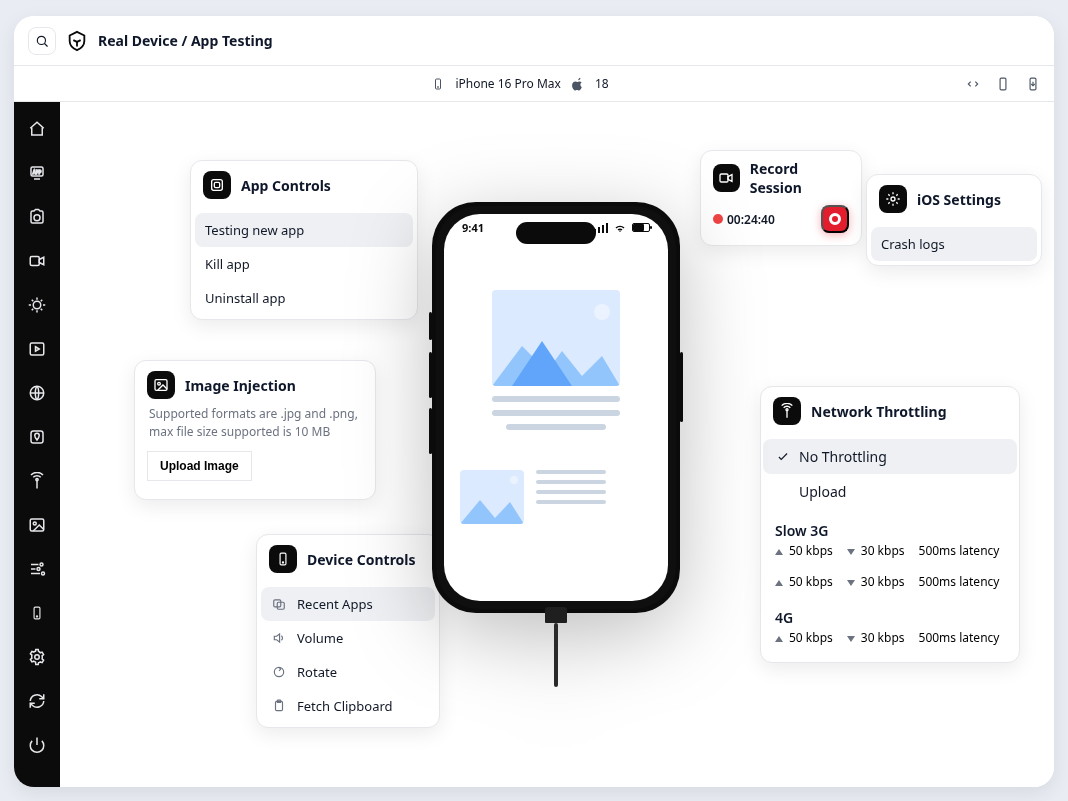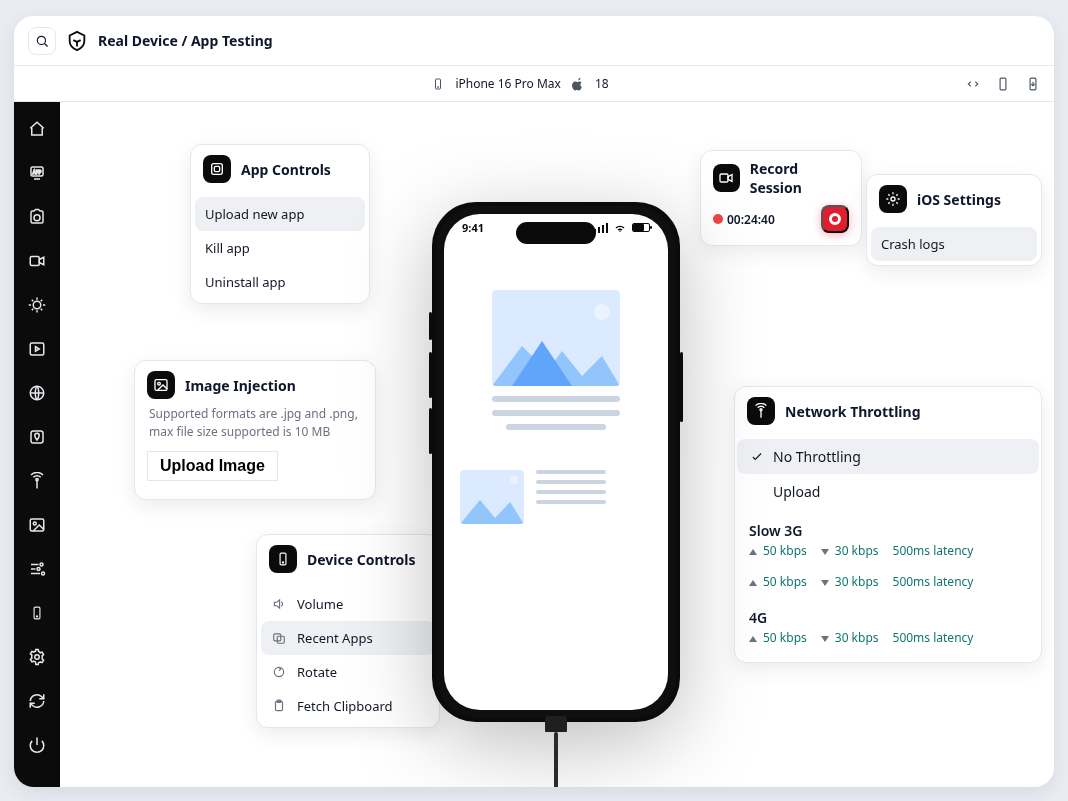--- a/index.html
+++ b/index.html
@@ -90,24 +90,24 @@
   .item{
     display:flex;align-items:center;gap:10px;
     padding:8px 10px;border-radius:8px;font-size:13px;color:#111827;cursor:pointer;
   }
   .item.sel{background:var(--hover-sel)}
   .item .li-ico{width:16px;height:16px;display:inline-flex;align-items:center;justify-content:center;color:#6b7280}
   .muted{color:var(--muted);font-size:12px}
   .btn{
     display:inline-flex;align-items:center;justify-content:center;
     height:30px;padding:0 12px;border-radius:0;border:1px solid var(--border);
-    background:#fff;font-size:16px;font-weight:600;cursor:pointer;
-  }
-  
-  .app-controls{left:130px;top:42px;width:180px}
+    background:#fff;font-size:12px;font-weight:600;cursor:pointer;
+  }
+  
+  .app-controls{left:130px;top:58px;width:228px}
   
   .image-inj{left:74px;top:258px;width:242px;padding-bottom:12px}
   .image-inj .hd{padding-bottom:6px}
   .image-inj .desc{padding:0 14px 10px 14px;line-height:1.5}
   .image-inj .actions{padding:0 12px 6px 12px}
   
   .dev-controls{left:196px;top:432px;width:184px}
   
   .record{left:640px;top:48px;width:162px;padding:8px 12px 12px 12px}
   .record .hd{padding:0 0 8px 0}
@@ -116,38 +116,38 @@
   .rec-time{font-size:12px;font-weight:600;color:#111827;margin-right:auto}
   .rec-btn{
     width:28px;height:28px;border-radius:8px;background:var(--red);color:#fff;
     display:flex;align-items:center;justify-content:center;cursor:pointer;
     box-shadow:0 2px 8px rgba(225,29,46,.35);
   }
   .rec-btn .inner{width:12px;height:12px;border-radius:50%;border:3px solid #fff}
   
   .ios-set{left:806px;top:72px;width:176px}
   
-  .net{left:674px;top:284px;width:308px}
+  .net{left:700px;top:284px;width:260px}
   .net .opts{padding:4px 2px 10px 2px}
   .net .opt{
     padding:8px 12px;border-radius:8px;cursor:pointer;font-size:14px;color:#111827;
     display:flex;align-items:center;gap:8px
   }
   .net .opt .chk{width:16px;height:16px;display:inline-flex;align-items:center;justify-content:center}
   .net .opt.sel{background:var(--hover-sel)}
   .net .profile{padding:6px 12px}
   .net .pname{font-size:14px;font-weight:600;margin-top:6px}
   .net .pmeta{display:flex;gap:14px;color:#6b7280;font-size:12px;margin-top:2px}
   .arrow-up, .arrow-down{display:inline-block;width:0;height:0;margin-right:6px;vertical-align:middle}
   .arrow-up{border-left:4px solid transparent;border-right:4px solid transparent;border-bottom:6px solid #6b7280}
   .arrow-down{border-left:4px solid transparent;border-right:4px solid transparent;border-top:6px solid #6b7280}
-  .tag{color:#0f766e}
+  .tag{color:#000000}
   
   .phone-wrap{
-    position:absolute;left:372px;top:100px;width:248px;height:520px;
+    position:absolute;left:372px;top:100px;width:248px;height:411px;
     filter:drop-shadow(0 20px 40px rgba(0,0,0,.25));
   }
   .phone{
     position:relative;width:100%;height:100%;
     border-radius:44px;background:#0b0b0b;padding:8px;
   }
   .phone .bezel{
     position:absolute;inset:4px;border-radius:42px;background:#0f0f0f;
   }
   .screen{
@@ -379,21 +379,21 @@
             <span class="ico">
               <svg width="16" height="16" viewBox="0 0 24 24" fill="none" stroke="#fff" stroke-width="2">
                   <rect x="4" y="4" width="16" height="16" rx="3"></rect>
                   <rect x="8" y="8" width="8" height="8" rx="2"></rect>
                 </svg>
             </span>
             <span class="ttl">App Controls</span>
           </div>
           <div class="list">
             <div class="item sel">
-                <span>Upload new app</span>
+                <span>Testing new app</span>
               </div>
             <div class="item">
                 <span>Kill app</span>
               </div>
             <div class="item">
                 <span>Uninstall app</span>
               </div>
           </div>
         </section>
 
@@ -418,37 +418,37 @@
           <div class="hd">
             <span class="ico">
               <svg width="14" height="16" viewBox="0 0 24 24" fill="none" stroke="#fff" stroke-width="2">
                   <rect x="7" y="2" width="10" height="20" rx="2"></rect>
                   <circle cx="12" cy="18" r="1"></circle>
                 </svg>
             </span>
             <span class="ttl">Device Controls</span>
           </div>
           <div class="list">
+            <div class="item sel">
+              <span class="li-ico">
+                  <svg width="14" height="14" viewBox="0 0 24 24" fill="none" stroke="#6b7280" stroke-width="2">
+                    <rect x="3" y="5" width="12" height="12" rx="2"></rect>
+                    <rect x="9" y="9" width="12" height="12" rx="2"></rect>
+                  </svg>
+                </span>
+              <span>Recent Apps</span>
+            </div>
             <div class="item">
               <span class="li-ico">
                   <svg width="14" height="14" viewBox="0 0 24 24" fill="none" stroke="#6b7280" stroke-width="2">
                     <path d="M4 9h4l5-4v14l-5-4H4z"></path>
                     <path d="M16 8a5 5 0 0 1 0 8"></path>
                   </svg>
                 </span>
               <span>Volume</span>
-            </div>
-            <div class="item sel">
-              <span class="li-ico">
-                  <svg width="14" height="14" viewBox="0 0 24 24" fill="none" stroke="#6b7280" stroke-width="2">
-                    <rect x="3" y="5" width="12" height="12" rx="2"></rect>
-                    <rect x="9" y="9" width="12" height="12" rx="2"></rect>
-                  </svg>
-                </span>
-              <span>Recent Apps</span>
             </div>
             <div class="item">
               <span class="li-ico">
                   <svg width="14" height="14" viewBox="0 0 24 24" fill="none" stroke="#6b7280" stroke-width="2">
                     <circle cx="12" cy="12" r="8"></circle>
                     <path d="M12 4l3 3-3 3"></path>
                   </svg>
                 </span>
               <span>Rotate</span>
             </div>

